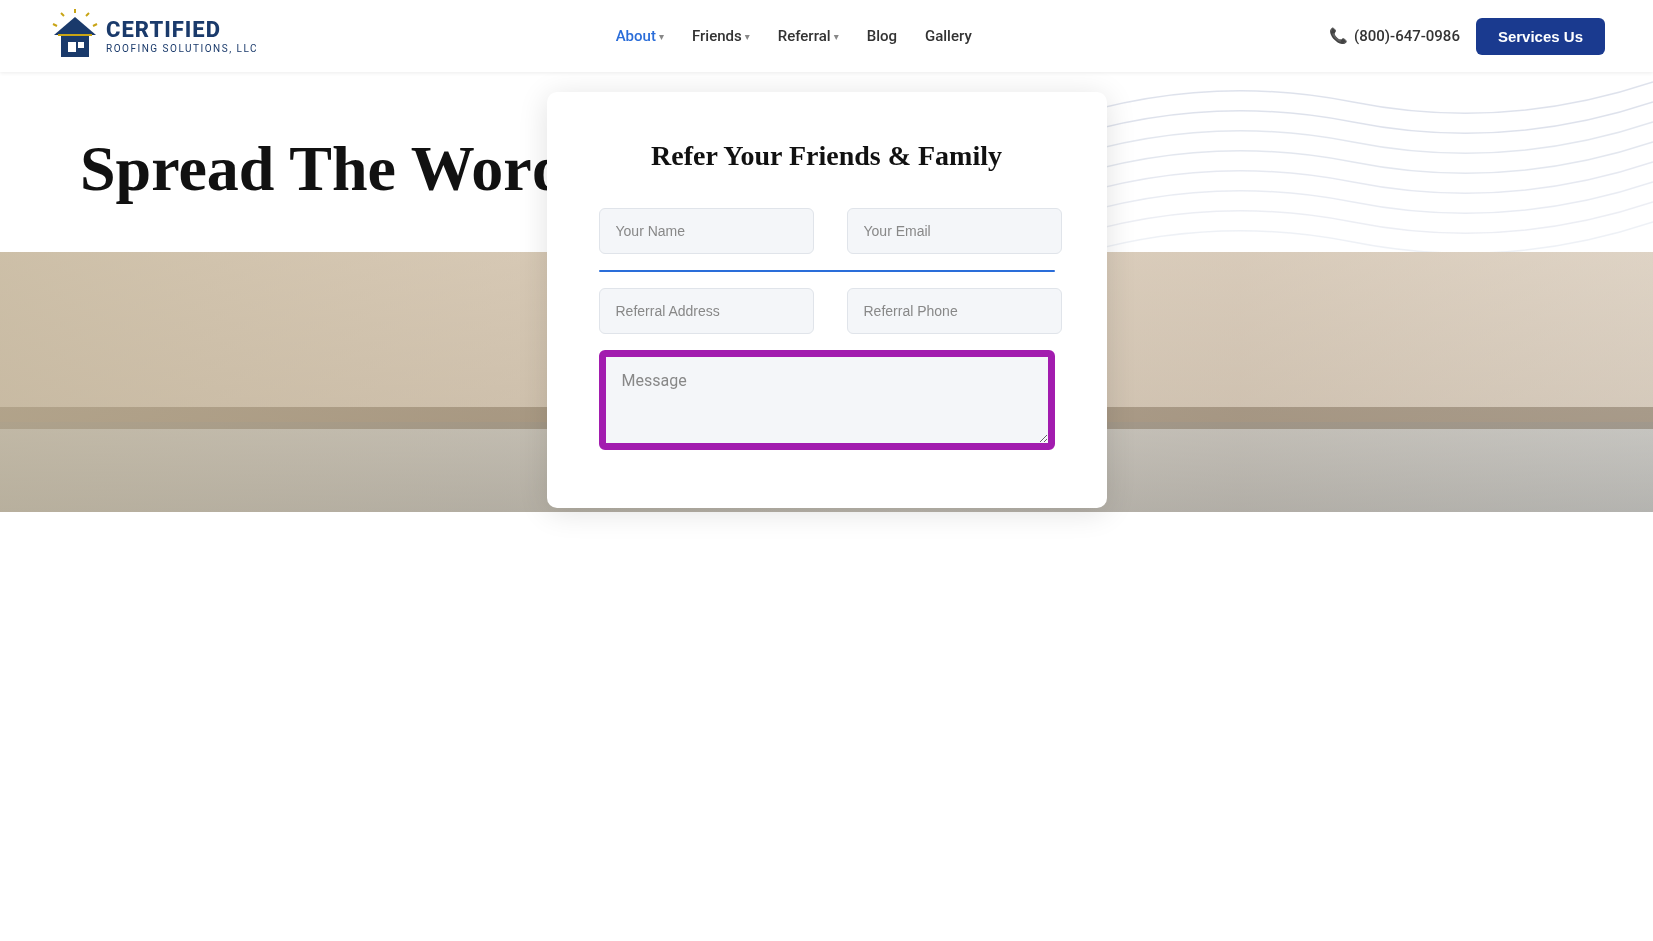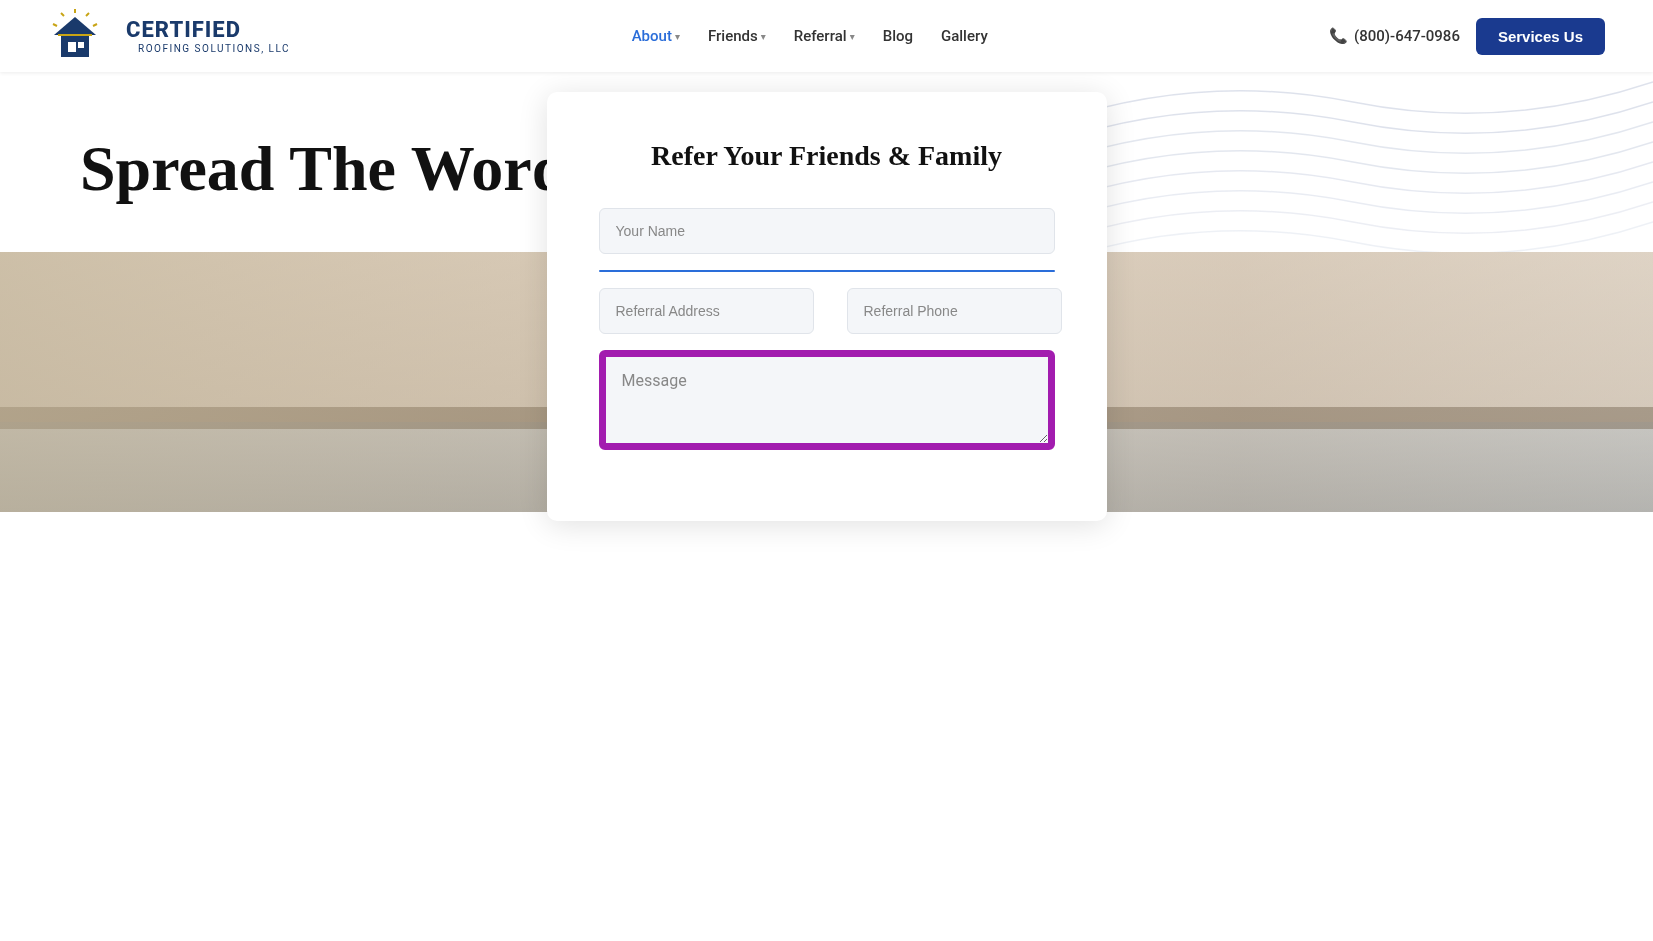--- a/index.html
+++ b/index.html
@@ -23,21 +23,21 @@
       height: 72px;
       background: #fff;
       box-shadow: 0 1px 4px rgba(0,0,0,0.08);
       position: relative;
       z-index: 10;
     }
 
     .logo-area {
       display: flex;
       align-items: center;
-      gap: 24px;
+      gap: 4px;
       text-decoration: none;
     }
 
     .logo-icon {
       width: 54px;
       height: 54px;
     }
 
     .logo-text {
       display: flex;
@@ -50,21 +50,20 @@
       font-weight: 800;
       color: #1a3a6b;
       letter-spacing: 1px;
     }
 
     .logo-sub {
       font-size: 10px;
       color: #1a3a6b;
       letter-spacing: 1.5px;
       text-transform: uppercase;
-      margin-left: 12px;
     }
 
     nav {
       display: flex;
       align-items: center;
       text-align: center;
     }
 
     .nav-item {
       display: flex;
@@ -172,21 +171,21 @@
       display: flex;
       justify-content: center;
       position: relative;
       margin-top: -420px;
       z-index: 5;
     }
 
     .form-card {
       background: #fff;
       border-radius: 10px;
-      padding: 48px 52px 51px 52px;
+      padding: 48px 52px 38px 52px;
       width: 560px;
       box-shadow: 0 4px 30px rgba(0,0,0,0.12);
       margin-bottom: 48px;
     }
 
     .form-title {
       text-align: center;
       font-size: 28px;
       font-weight: 700;
       color: #111;
@@ -370,20 +369,23 @@
 </div>
 
 <div class="form-card-wrapper">
   <div class="form-card">
     <h2 class="form-title">Refer Your Friends &amp; Family</h2>
 
     <div class="form-row">
       <div class="form-field">
         <input class="form-input" type="text" placeholder="Your Name" style="">
       </div>
+      <div class="form-field">
+        <input class="form-input" type="email" placeholder="Your Email" style="">
+      </div>
     </div>
 
     <div class="form-divider"></div>
 
 
     <div class="form-row">
       <div class="form-field">
         <input class="form-input" type="text" placeholder="Referral Address" style="">
       </div>
       <div class="form-field">

